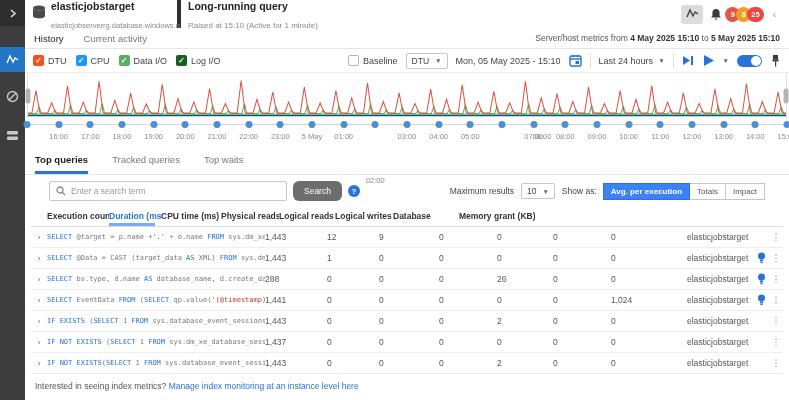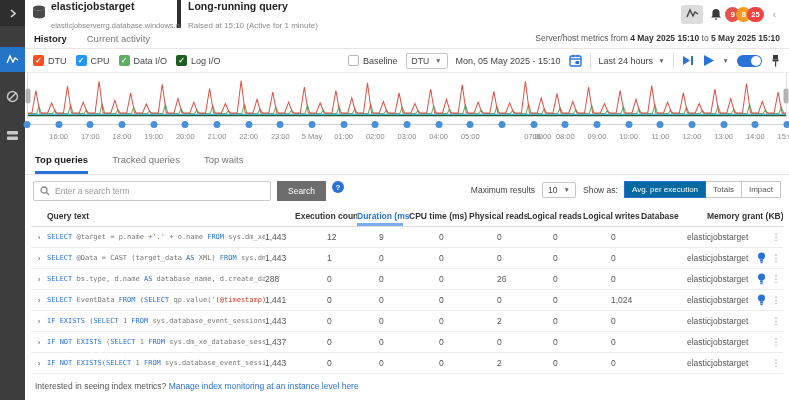--- a/index.html
+++ b/index.html
@@ -31,21 +31,21 @@
   .top-icons{margin-left:auto;display:flex;align-items:center;gap:7px;padding-right:6px}
   .view-toggle{width:22px;height:19px;background:#dcdcdc;border-radius:3px;display:flex;align-items:center;justify-content:center;cursor:pointer}
   .badges{display:flex;align-items:center}
   .badge{min-width:15px;height:15px;border-radius:8px;color:#fff;font-size:7.5px;font-weight:bold;
     display:inline-flex;align-items:center;justify-content:center;padding:0 4px;margin-left:-4px}
   .collapse{color:#9a9a9a;font-size:10px;margin-left:2px;cursor:pointer}
 
   
   .tabbar{height:21px;border-bottom:1px solid #e5e5e5;display:flex;align-items:center;padding:0 9px;gap:20px}
   .tab{font-size:9.5px;color:#777;cursor:pointer}
-  .tab.active{color:#1d1d1d;font-weight:bold}
+  .tab.active{color:#1d1d1d;font-weight:normal}
   .metrics{margin-left:auto;font-size:8.5px;color:#555;white-space:nowrap}
   .metrics b{color:#333}
 
   
   .controls{height:24px;display:flex;align-items:center;padding:0 8px;gap:9px;border-bottom:1px solid #ececec}
   .leg{display:flex;align-items:center;gap:4px;font-size:9px;color:#444;cursor:pointer}
   .chk{width:11px;height:11px;border-radius:2px;color:#fff;font-size:8px;font-weight:bold;
     display:inline-flex;align-items:center;justify-content:center;line-height:1}
   .chk.empty{background:#fff;border:1px solid #b5b5b5}
   .rt{margin-left:auto;display:flex;align-items:center;gap:8px}
@@ -71,31 +71,31 @@
   .tl-line{position:absolute;top:5px;left:0;right:0;border-top:1px solid #d5d5d5}
   .dot{position:absolute;top:2px;width:7px;height:7px;border-radius:50%;background:#4a90d9;transform:translateX(-50%)}
   .tl-label{position:absolute;top:13px;font-size:7.5px;color:#8a8a8a;transform:translateX(-50%);white-space:nowrap}
 
   
   .qtabs{display:flex;gap:24px;padding:9px 10px 0;border-bottom:1px solid #e5e5e5}
   .qtab{font-size:9.5px;color:#777;padding-bottom:6px;cursor:pointer;border-bottom:3px solid transparent}
   .qtab.active{color:#1d1d1d;font-weight:bold;border-bottom-color:#2a72d8}
 
   
-  .search-row{display:flex;align-items:flex-start;padding:6px 8px 5px;gap:6px}
+  .search-row{display:flex;align-items:center;padding:6px 24px 5px;gap:6px}
   .search-box{width:238px;display:flex;align-items:center;border:1px solid #c9c9c9;border-radius:2px;height:20px;padding:0 6px;gap:5px;background:#fff}
   .search-box input{border:0;outline:0;font-size:8.5px;width:100%;color:#444;background:transparent}
   .search-box input::placeholder{color:#9a9a9a}
-  .search-btn{background:#6d6d6d;color:#fff;font-size:8.5px;border:0;border-radius:0;height:20px;padding:0 11px;cursor:pointer;font-family:inherit}
+  .search-btn{background:#6d6d6d;color:#fff;font-size:8.5px;border:0;border-radius:6px;height:20px;padding:0 11px;cursor:pointer;font-family:inherit}
   .help{width:12px;height:12px;border-radius:50%;background:#2a72d8;color:#fff;font-size:8px;font-weight:bold;
     display:inline-flex;align-items:center;justify-content:center;flex-shrink:0;cursor:pointer}
   .results{margin-left:auto;display:flex;align-items:center;gap:7px;font-size:8.5px;color:#444}
   .seg{display:flex}
   .seg-btn{border:1px solid #c6c6c6;font-size:8px;padding:3px 7px;color:#555;background:#fff;cursor:pointer;margin-left:-1px;font-family:inherit}
-  .seg-btn.active{background:#0369a1;border-color:#2a72d8;color:#fff;font-weight:normal;position:relative}
+  .seg-btn.active{background:#3b82f6;border-color:#2a72d8;color:#fff;font-weight:bold;position:relative}
 
   
   .table{padding:0 6px}
   .thead{display:flex;align-items:center;height:21px;border-bottom:1px solid #dcdcdc;background:#fff}
   .th{font-size:8.5px;font-weight:bold;color:#333;display:flex;align-items:center;gap:3px;position:relative;height:100%;
       white-space:nowrap;overflow:hidden;cursor:pointer}
   .th.sorted{color:#2a72d8}
   .th.sorted::after{content:"";position:absolute;left:0;right:6px;bottom:0;height:3px;background:#7baaf7}
   .trow{display:flex;align-items:center;height:21px;border-bottom:1px solid #ededed;cursor:pointer}
   .cell{font-size:8.5px;color:#555;white-space:nowrap;overflow:hidden}
@@ -304,21 +304,21 @@
         <span class="tl-label" style="left: 25%;">21:00</span>
         <span class="dot" style="left: 29.1667%;"></span>
         <span class="tl-label" style="left: 29.1667%;">22:00</span>
         <span class="dot" style="left: 33.3333%;"></span>
         <span class="tl-label" style="left: 33.3333%;">23:00</span>
         <span class="dot" style="left: 37.5%;"></span>
         <span class="tl-label" style="left: 37.5%;">5 May</span>
         <span class="dot" style="left: 41.6667%;"></span>
         <span class="tl-label" style="left: 41.6667%;">01:00</span>
         <span class="dot" style="left: 45.8333%;"></span>
-        <span class="tl-label" style="left: 45.8333%;">02:00</span>
+        <span class="tl-label" style="left: 45.8333%; margin-top: 44px;">02:00</span>
         <span class="dot" style="left: 50%;"></span>
         <span class="tl-label" style="left: 50%;">03:00</span>
         <span class="dot" style="left: 54.1667%;"></span>
         <span class="tl-label" style="left: 54.1667%;">04:00</span>
         <span class="dot" style="left: 58.3333%;"></span>
         <span class="tl-label" style="left: 58.3333%;">05:00</span>
         <span class="dot" style="left: 62.5%;"></span>
         <span class="tl-label" style="left: 62.5%; margin-left: 40px;">06:00</span>
         <span class="dot" style="left: 66.6667%;"></span>
         <span class="tl-label" style="left: 66.6667%;">07:00</span>
@@ -369,23 +369,20 @@
             <button class="seg-btn active">Avg. per execution</button>
             <button class="seg-btn">Totals</button>
             <button class="seg-btn">Impact</button>
           </span>
       </span>
     </div>
 
     <div class="table">
       <div class="thead" id="thead">
           <span class="col-chev"></span>
-          <span class="th col-q">
-            <span>Query text</span>
-          </span>
           <span class="th col-exec">
             <span>Execution count</span>
           </span>
           <span class="th col-dur sorted">
             <span>Duration (ms)</span>
           </span>
           <span class="th col-cpu">
             <span>CPU time (ms)</span>
           </span>
           <span class="th col-phys">

